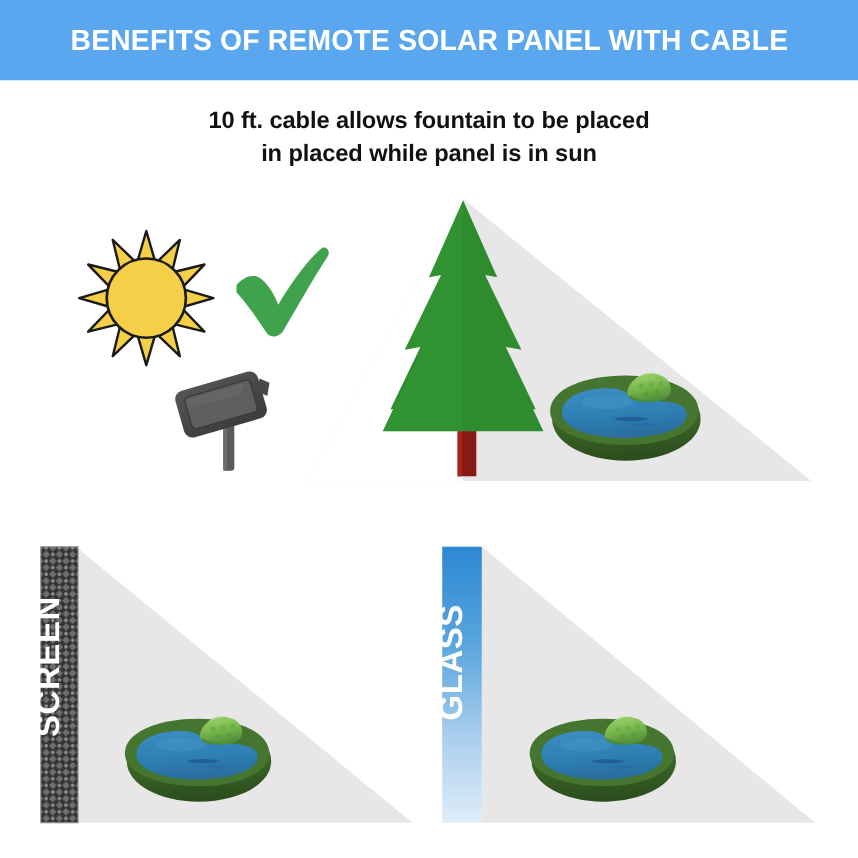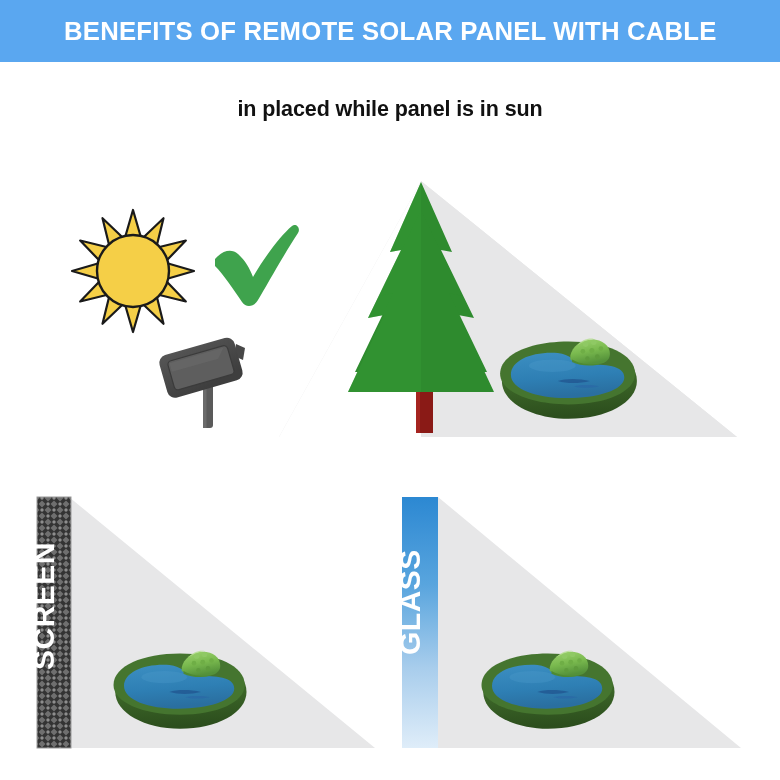--- a/index.html
+++ b/index.html
@@ -14,21 +14,21 @@
     overflow: hidden;
     position: relative;
   }
 
   
   .header-bar {
     position: absolute;
     left: 0;
     top: 0;
     width: 780px;
-    height: 62px;
+    height: 73px;
     background: #5AA7F0;
     display: flex;
     align-items: center;
     justify-content: center;
   }
   .header-title {
     color: #ffffff;
     font-family: "Liberation Sans", sans-serif;
     font-size: 26.5px;
     font-weight: bold;
@@ -66,20 +66,21 @@
   .stage svg { display: block; }
 </style>
 </head>
 <body>
 
 <div class="header-bar">
   <div class="header-title">BENEFITS OF REMOTE SOLAR PANEL WITH CABLE</div>
 </div>
 
 <div class="subtitle">
+  <span>10 ft. cable allows fountain to be placed</span>
   <span class="line2">in placed while panel is in sun</span>
 </div>
 
 <div class="stage">
 <svg width="780" height="780" viewBox="0 0 780 780" xmlns="http://www.w3.org/2000/svg">
   <defs>
 
     <pattern id="meshPat" width="12" height="12" patternUnits="userSpaceOnUse">
       <rect width="12" height="12" fill="#6f6f6f"></rect>
       <path d="M0,0 L12,12 M12,0 L0,12" stroke="#333333" stroke-width="3.6"></path>

